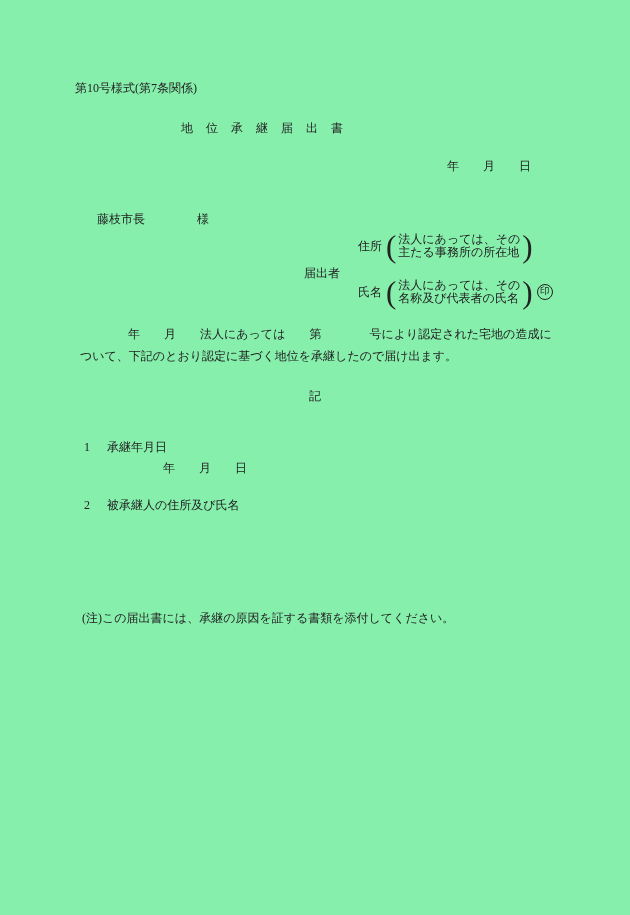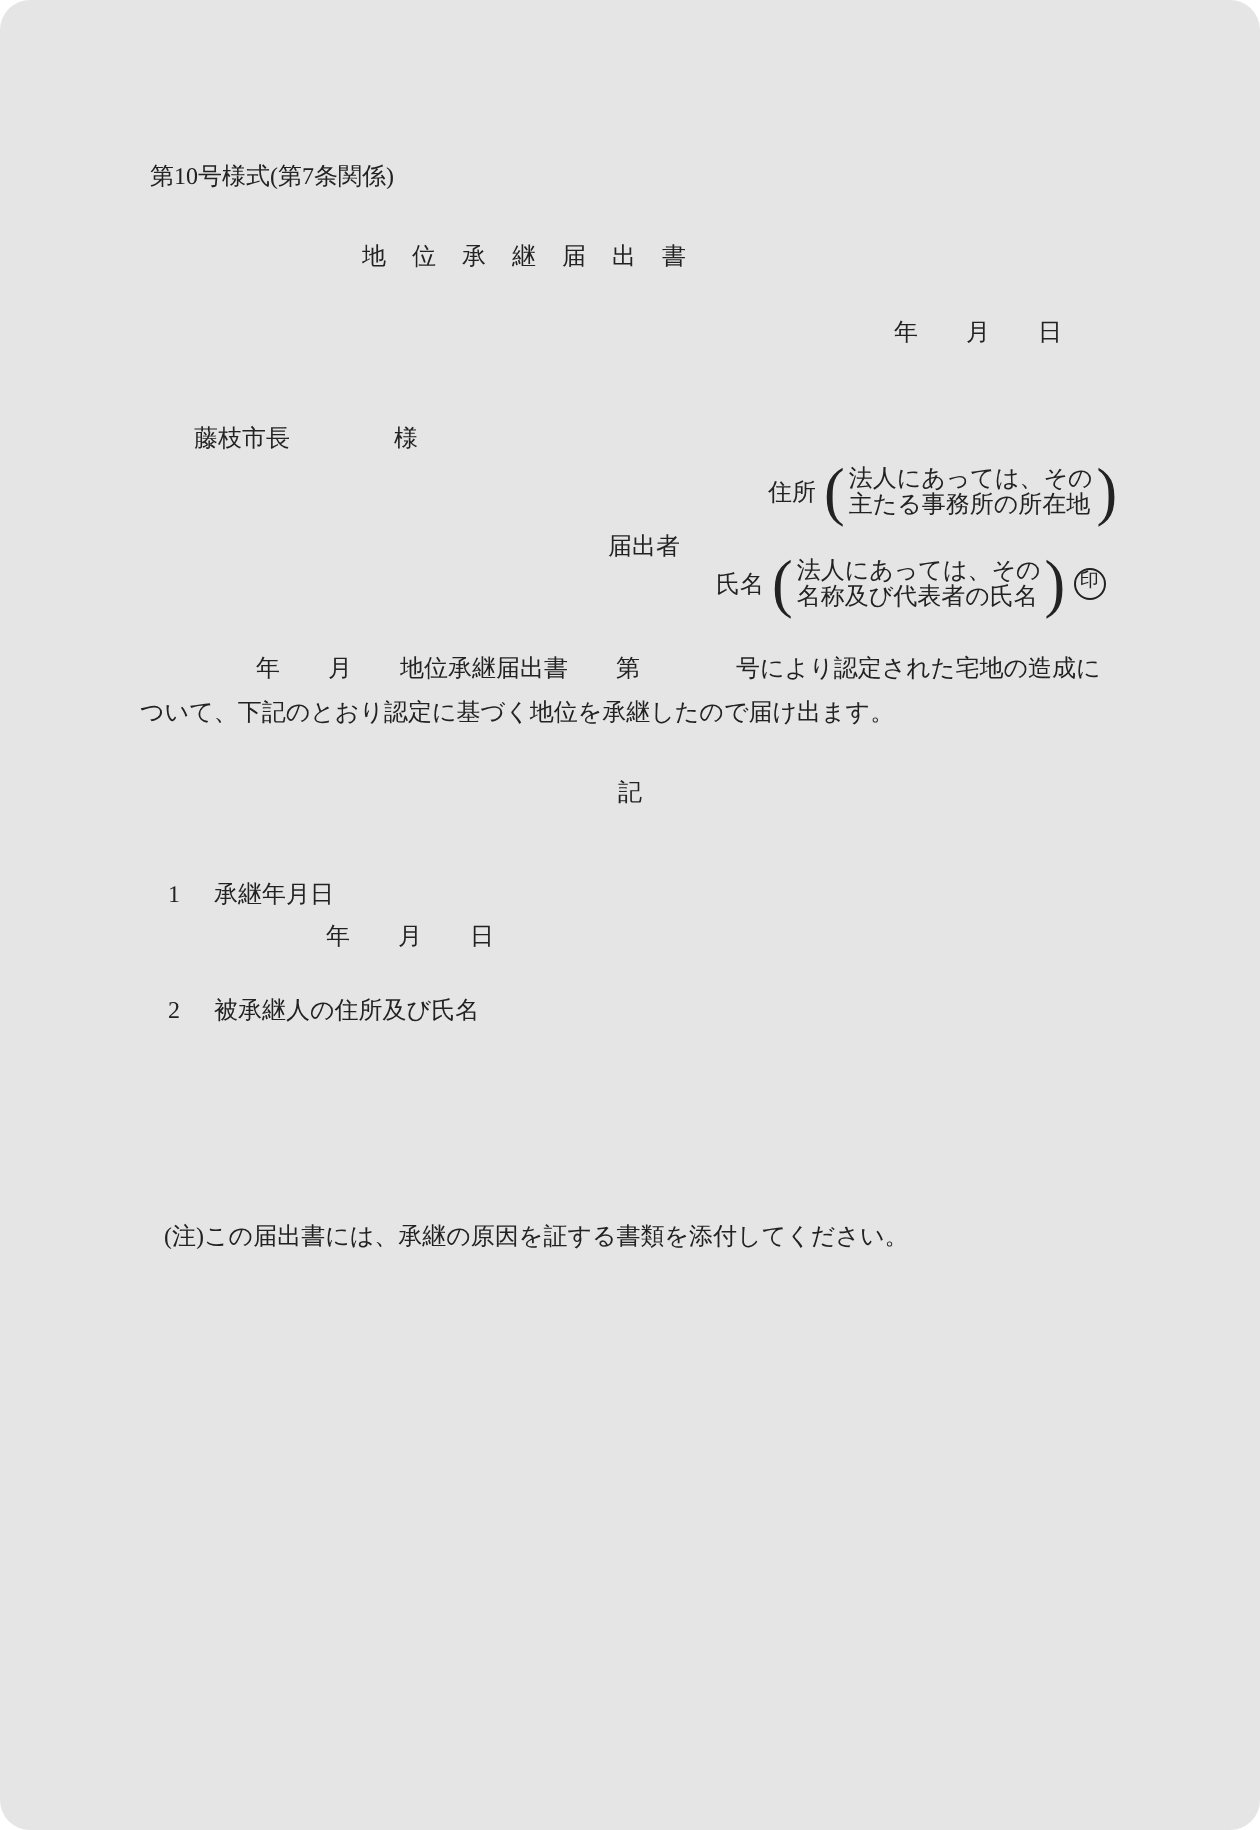--- a/index.html
+++ b/index.html
@@ -1,51 +1,50 @@
 <!DOCTYPE html>
 <html><head>
 <meta charset="utf-8">
 <style>
   * { margin: 0; padding: 0; box-sizing: border-box; }
   html, body { background: #ffffff; }
   .page {
     position: relative;
     width: 630px;
     height: 915px;
-    background: #e5e5e5;
+    background: #86efac;
     color: #222222;
     font-family: "Liberation Serif", "DejaVu Serif", serif;
     font-size: 12px;
-    border-radius: 15px;
   }
   .t { position: absolute; white-space: pre; line-height: 15px; }
 
   .form-number   { left: 75px;  top: 81px; }
   .title         { left: 0;     top: 121px; width: 524px; text-align: center;
                    letter-spacing: 13px; text-indent: 13px; }
   .date-top      { left: 447px; top: 159px; }
   .addressee     { left: 85px;  top: 197px; }
   .addressee .honorific { margin-left: 52px; }
 
   .notifier-label{ left: 304px; top: 266px; }
   .n-row         { display: flex; align-items: center; }
-  .address-row   { left: 358px; top: 233px; margin-left: 26px; }
+  .address-row   { left: 358px; top: 233px; }
   .name-row      { left: 358px; top: 279px; }
   .n-label       { margin-right: 4px; }
   .brace         { font-size: 31px; line-height: 26px; font-weight: 400;
                    transform: scaleY(1.05); }
   .n-lines       { display: inline-flex; flex-direction: column;
                    line-height: 13px; padding: 0 2px; justify-content: flex-end; }
   .seal          { display: inline-flex; align-items: center; justify-content: center;
                    width: 16px; height: 16px; border: 1.2px solid #222222;
                    border-radius: 50%; font-size: 9.5px; line-height: 1;
                    margin-left: 4px; flex: 0 0 auto; }
 
   .body-line1    { left: 70px;  top: 327px; text-indent: 58px; }
-  .body-line2    { left: 70px;  top: 349px; }
+  .body-line2    { left: 80px;  top: 349px; }
 
   .record-heading{ left: 0;     top: 389px; width: 630px; text-align: center; }
 
   .item-1        { left: 72px;  top: 425px; font-family: Liberation Serif, serif; }
   .item-2        { left: 72px;  top: 483px; }
   .item-3        { left: 72px;  top: 542px; }
   .item-num      { display: inline-block; width: 23px; }
   .item1-date    { left: 163px; top: 461px; }
 
   .note          { left: 70px;  top: 596px; }
@@ -82,21 +81,21 @@
     <span class="n-label">氏名</span>
     <span class="brace">(</span>
     <span class="n-lines">
       <span>法人にあっては、その</span>
       <span>名称及び代表者の氏名</span>
     </span>
     <span class="brace">)</span>
     <span class="seal">印</span>
   </div>
 
-  <div class="t body-line1">年　　月　　地位承継届出書　　第　　　　号により認定された宅地の造成に</div>
+  <div class="t body-line1">年　　月　　法人にあっては　　第　　　　号により認定された宅地の造成に</div>
   <div class="t body-line2">ついて、下記のとおり認定に基づく地位を承継したので届け出ます。</div>
 
   <div class="t record-heading">記</div>
 
   <div class="t item-1">
     <span class="item-num">1</span><span>承継年月日</span>
   </div>
 
   <div class="t item1-date">年　　月　　日</div>
 

